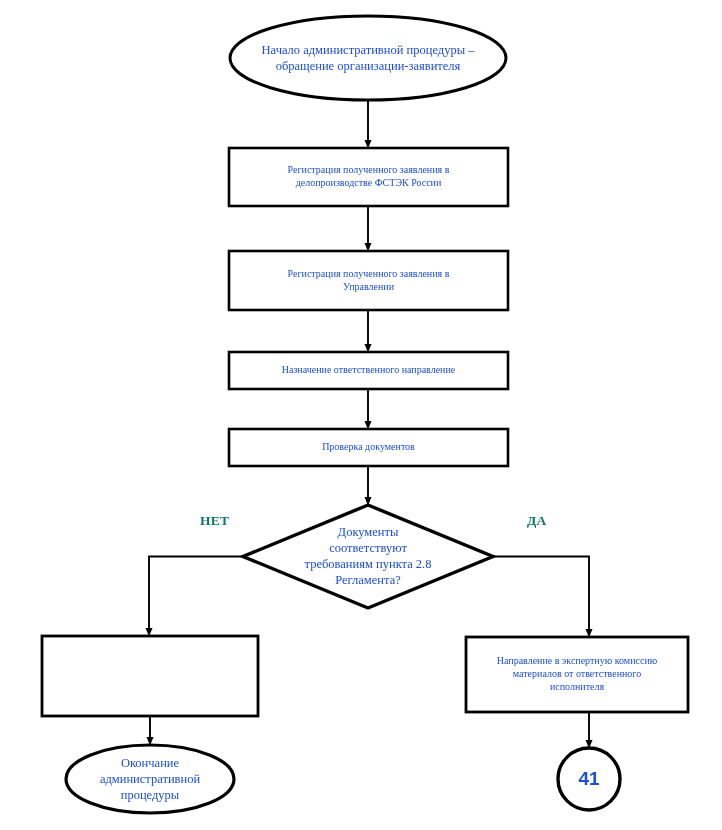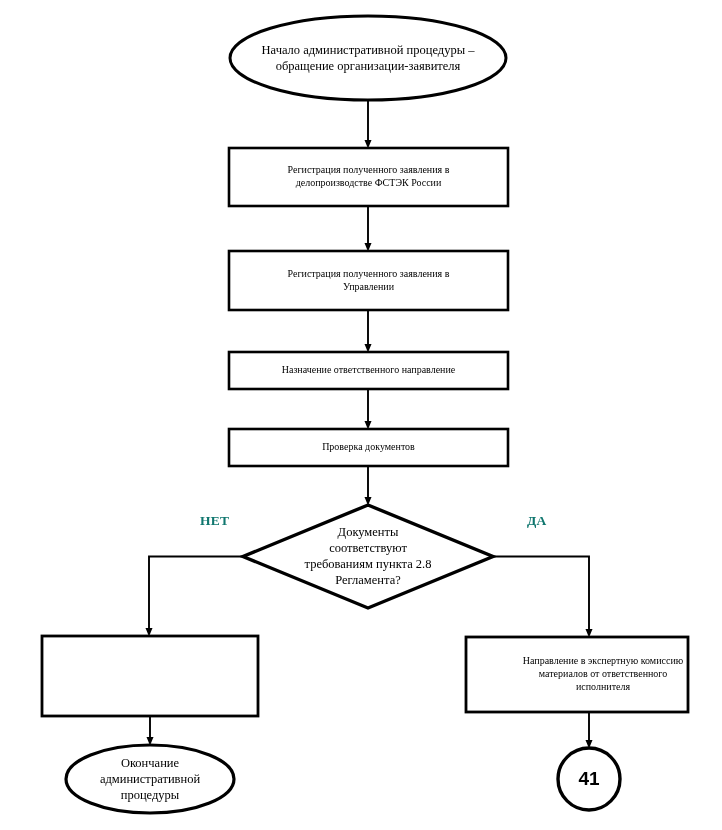--- a/index.html
+++ b/index.html
@@ -23,21 +23,21 @@
     left: 0;
     width: 722px;
     height: 830px;
   }
   .node-text {
     position: absolute;
     display: flex;
     align-items: center;
     justify-content: center;
     text-align: center;
-    color: #000000;
+    color: #1d4ed8;
     line-height: 1.28;
     pointer-events: none;
     white-space: pre-line;
   }
   .terminator-text {
     font-size: 12.5px;
   }
   .process-text {
     font-size: 10px;
   }
@@ -116,21 +116,21 @@
   <div class="node-text decision-text" style="left:253px; top:508px; width:230px; height:96px;">Документы
 соответствуют
 требованиям пункта 2.8
 Регламента?</div>
 
   <div class="branch-label" style="left:200px; top:513px;">НЕТ</div>
 
   <div class="branch-label" style="left:499px; top:513px;margin-left:28px;">ДА</div>
 
 
-  <div class="node-text process-text" style="left:469px; top:639px; width:216px; height:71px;padding-left:26px;">Направление в экспертную комиссию
+  <div class="node-text process-text" style="left:469px; top:639px; width:216px; height:71px;">Направление в экспертную комиссию
 материалов от ответственного
 исполнителя</div>
 
   <div class="node-text terminator-text" style="left:72px; top:749px; width:156px; height:60px;">Окончание
 административной
 процедуры</div>
 
   <div class="node-text connector-text" style="left:559px; top:749px; width:60px; height:60px;">41</div>
 
 </div>

